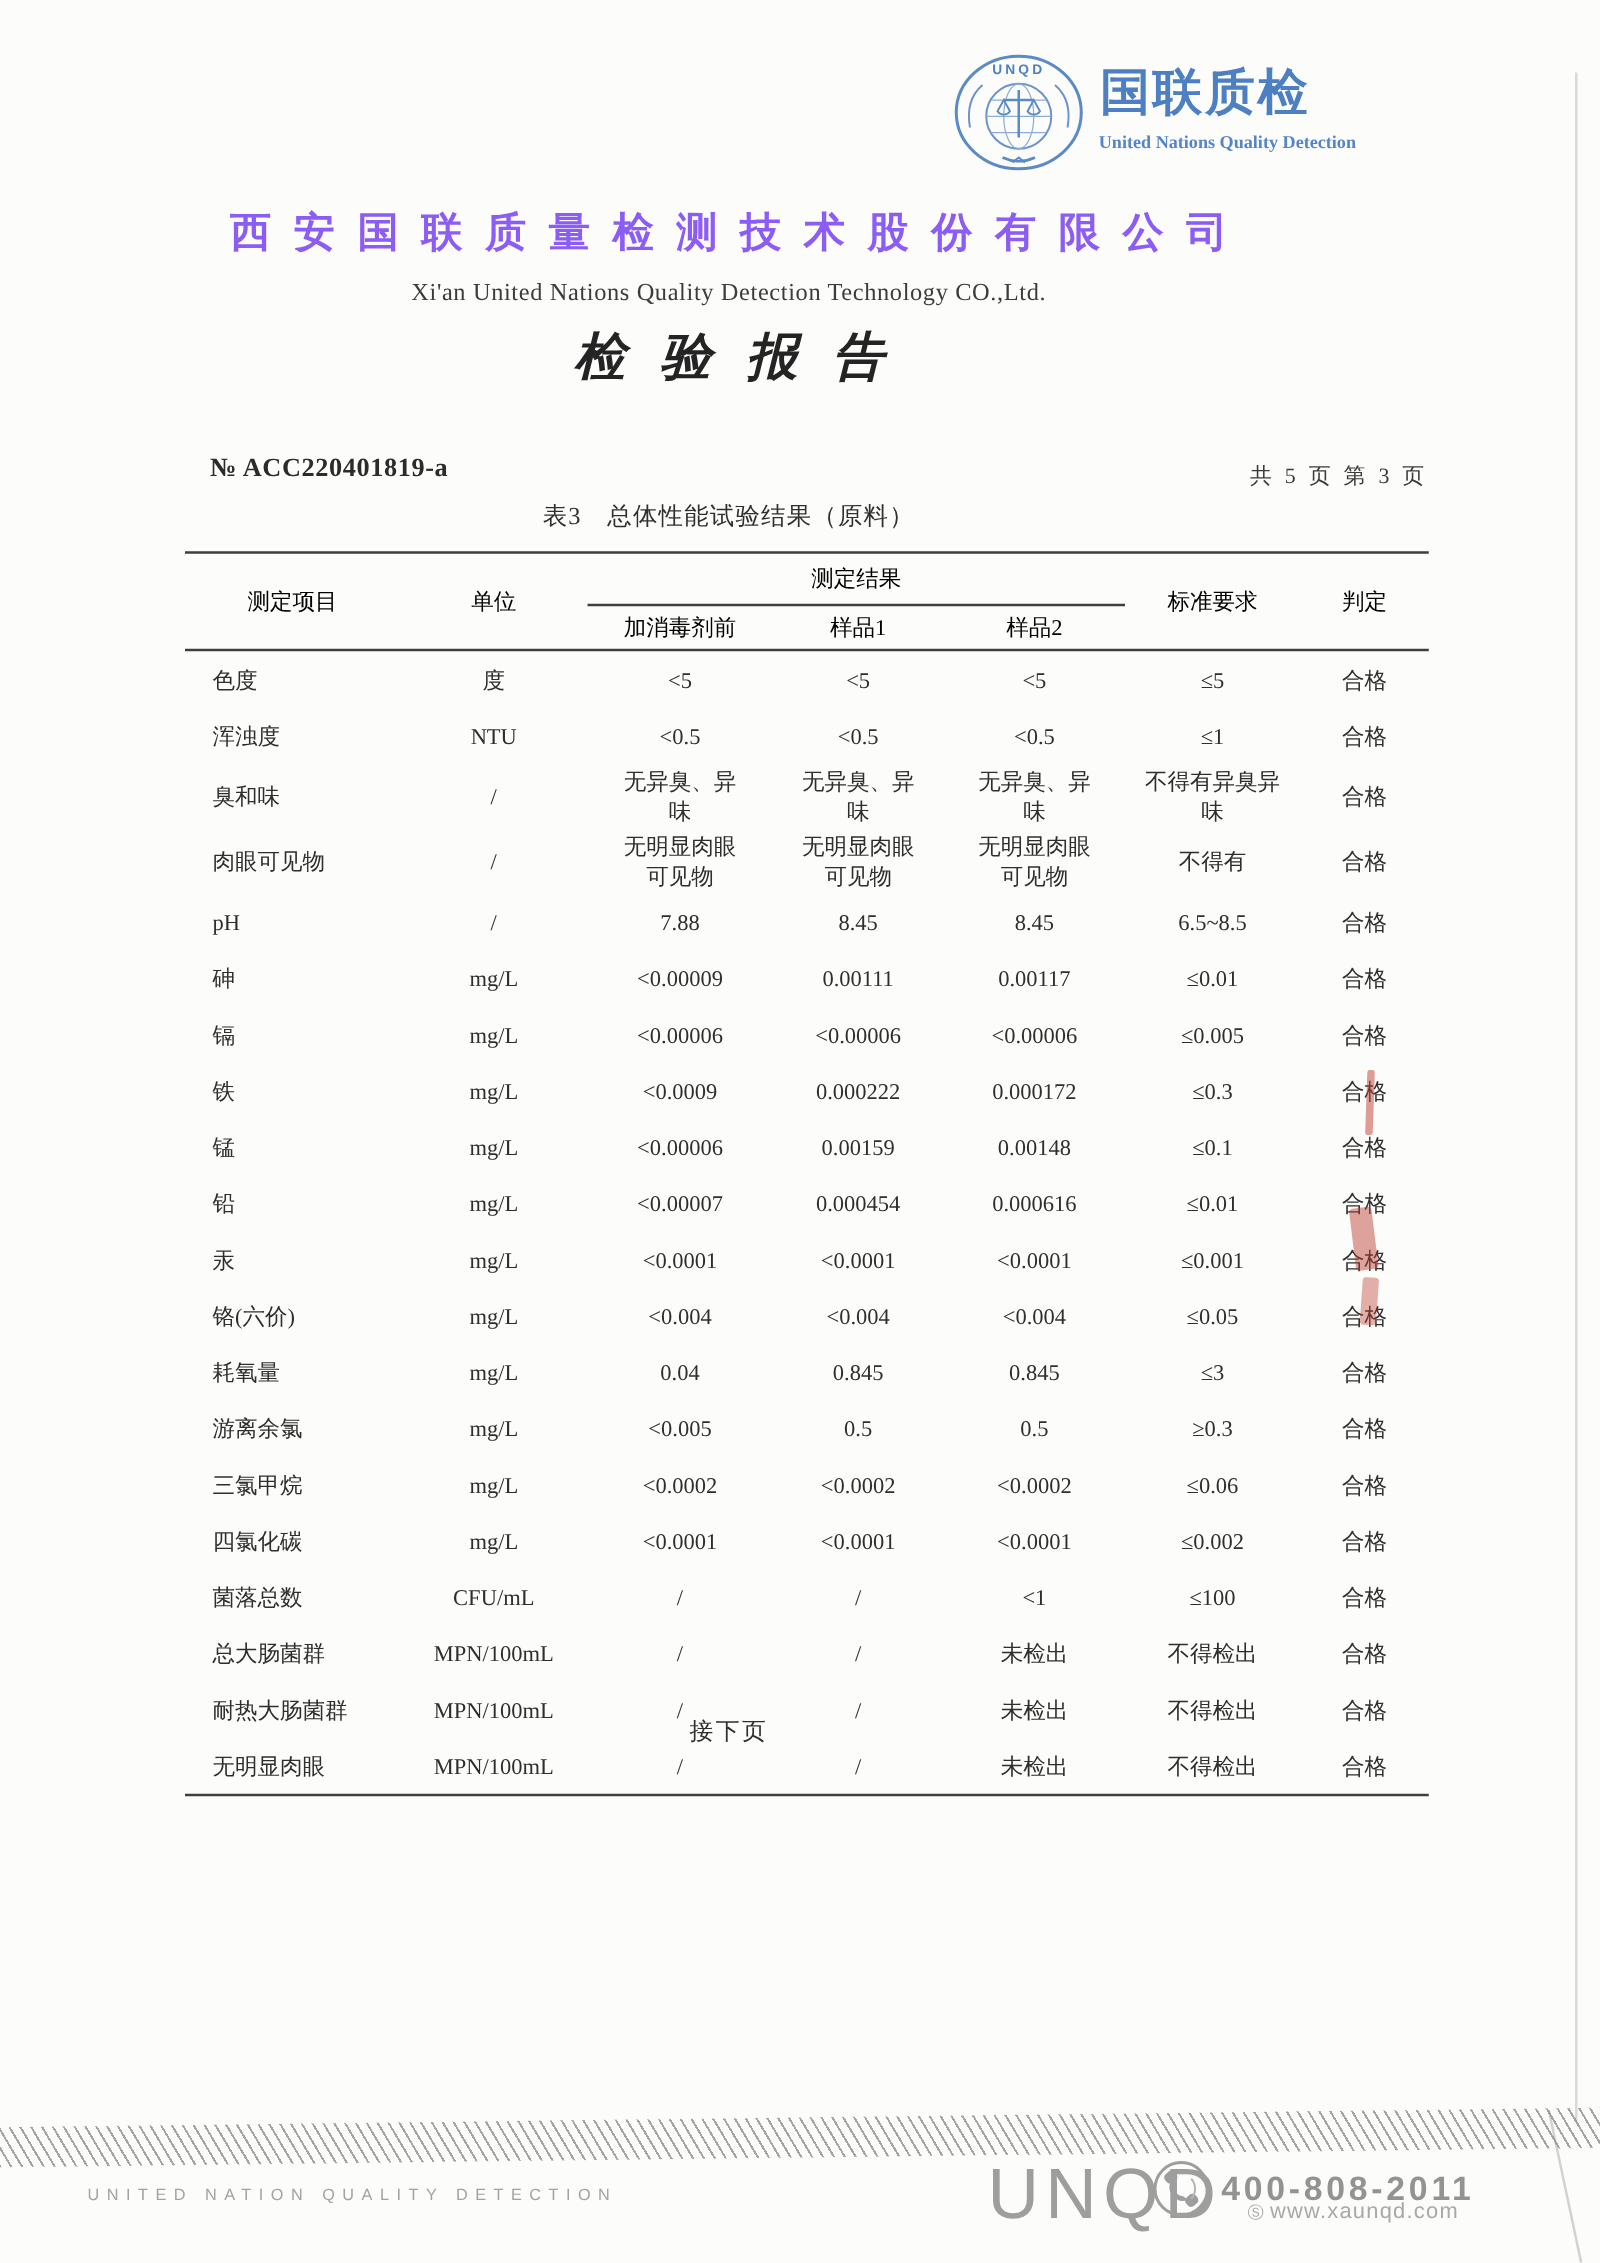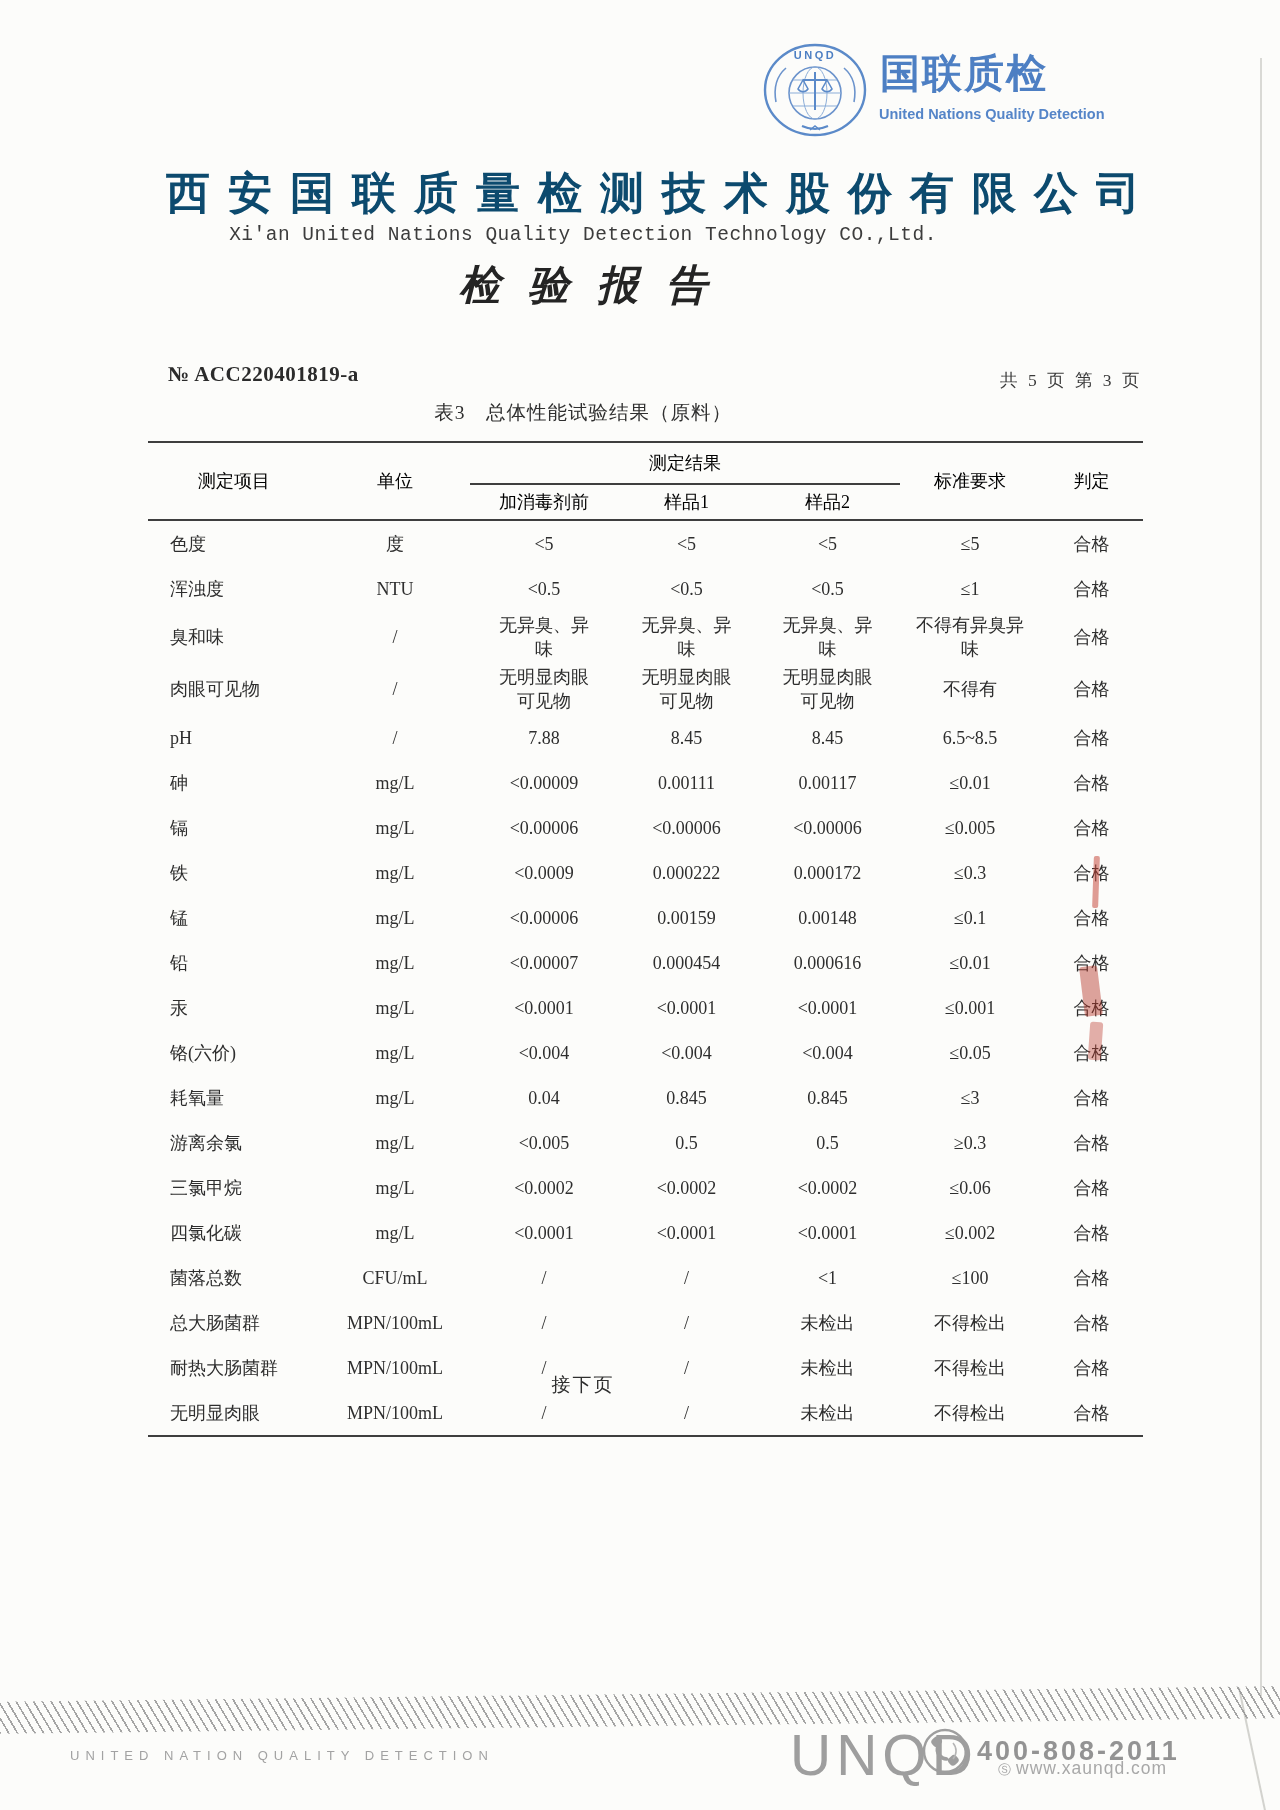--- a/index.html
+++ b/index.html
@@ -12,27 +12,27 @@
   
   .logo-block{position:absolute;top:42px;left:762px;width:420px;height:100px;}
   .emblem{position:absolute;left:0;top:0;}
   .brand-cn{
     position:absolute;left:118px;top:4px;
     font-family:"Liberation Sans","DejaVu Sans",sans-serif;
     font-size:40px;font-weight:bold;color:#4d7fc3;letter-spacing:2px;white-space:nowrap;
   }
   .brand-en{
     position:absolute;left:117px;top:64px;
-    font-family:Liberation Sans, sans-serif;
+    font-family:Liberation Serif, serif;
     font-size:14.5px;font-weight:bold;color:#5585c8;white-space:nowrap;
   }
   
   .doc-center{position:absolute;left:148px;width:870px;text-align:center;}
-  .company-cn{top:164px;font-size:44px;font-weight:bold;letter-spacing:18px;color:#0c4a6e;white-space:nowrap;text-indent:18px;}
-  .company-en{top:224px;font-size:19.5px;color:#3c3c3c;letter-spacing:0.5px;font-family:Liberation Mono, monospace;}
+  .company-cn{top:164px;font-size:33px;font-weight:bold;letter-spacing:18px;color:#8b5cf6;white-space:nowrap;text-indent:18px;}
+  .company-en{top:224px;font-size:19.5px;color:#3c3c3c;letter-spacing:0.5px;}
   .report-title{top:258px;font-size:41px;font-weight:bold;letter-spacing:28px;color:#242424;text-indent:28px;font-style:italic;}
   .report-no{position:absolute;left:168px;top:362px;font-size:21px;font-weight:bold;color:#2b2b2b;letter-spacing:0.5px;}
   .page-info{position:absolute;left:1000px;top:368px;font-size:17.5px;color:#3a3a3a;letter-spacing:3px;white-space:nowrap;}
   .table-caption{top:399px;font-size:19.5px;color:#2f2f2f;letter-spacing:1px;}
   
   .rtable{
     position:absolute;left:148px;top:441px;width:995px;
     display:grid;
     grid-template-columns:172px 150px 148px 137px 145px 140px 103px;
     border-top:2.5px solid #3e3e3e;

